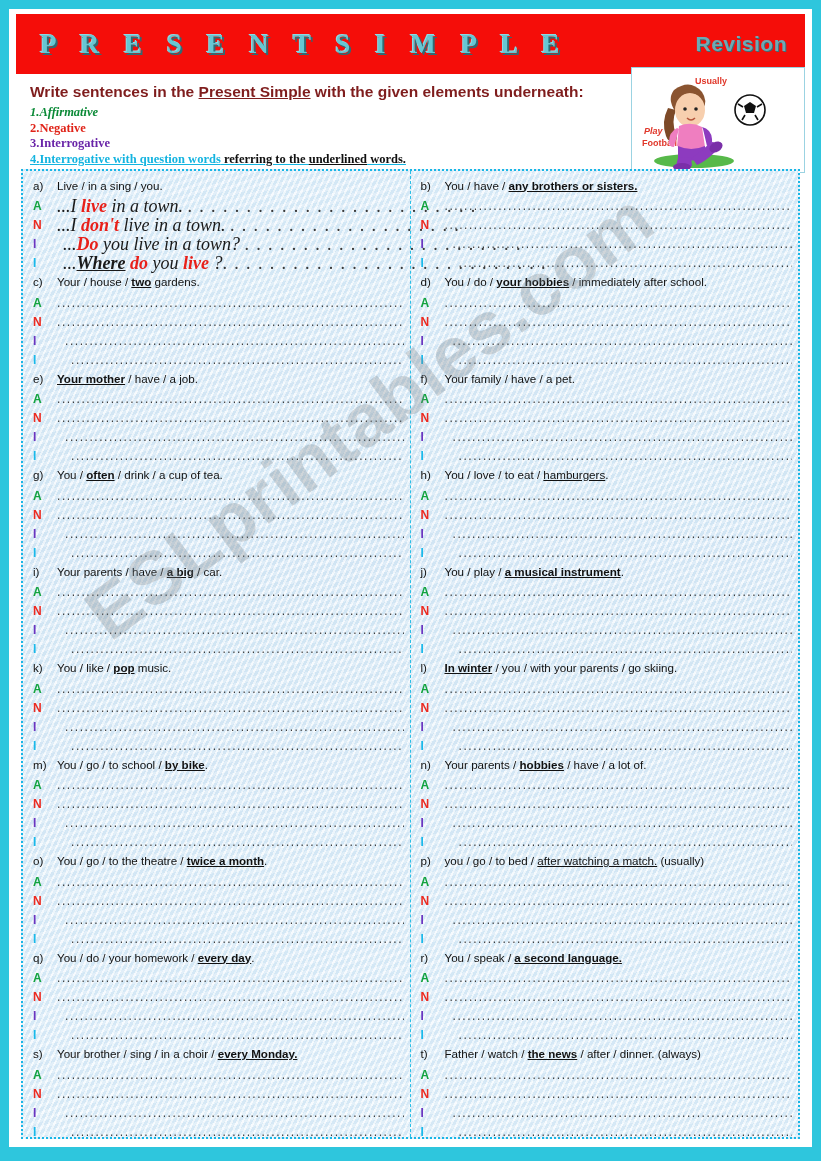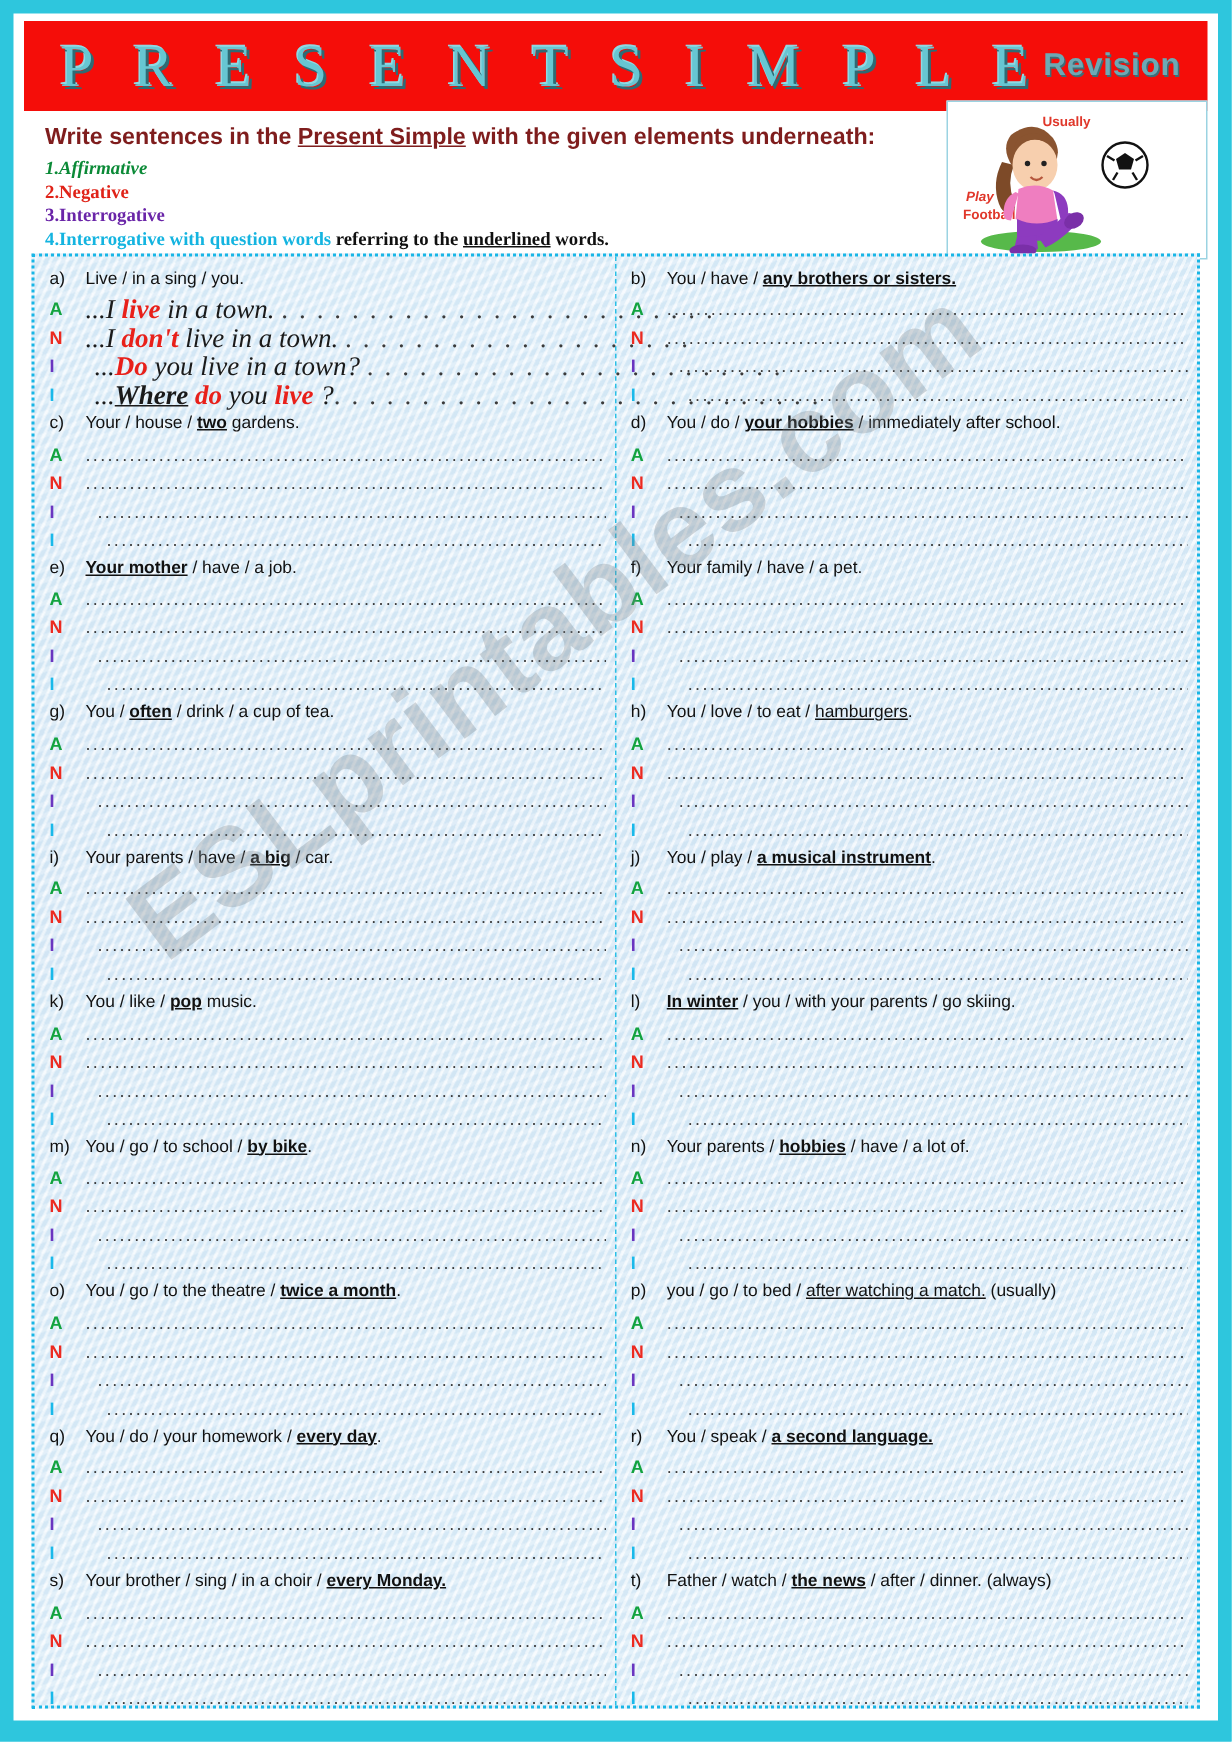--- a/index.html
+++ b/index.html
@@ -35,22 +35,22 @@
     left: 7px; top: 5px;
     width: 789px; height: 60px;
     background: #f50d09;
     display: flex;
     align-items: center;
     justify-content: flex-start;
     overflow: hidden;
   }
   .banner-title {
     font-family: "Liberation Serif", serif;
-    font-size: 40px;
-    font-weight: normal;
+    font-size: 27px;
+    font-weight: bold;
     letter-spacing: 9px;
     color: #67c6d2;
     text-shadow: 2px 2px 0 #2f6b74, -1px -1px 0 #8fd9e3;
     padding-left: 24px;
     white-space: nowrap;
     line-height: 1;
   }
   .banner-sub {
     position: absolute;
     right: 18px; top: 50%;
@@ -83,21 +83,21 @@
     position: absolute;
     left: 14px; top: 29px;
     font-family: "Liberation Serif", serif;
     font-size: 12.5px;
     font-weight: bold;
     line-height: 15.6px;
   }
   .lg1 { color: #0b8a37; font-style: italic; }
   .lg2 { color: #e02318; }
   .lg3 { color: #6a25a8; }
-  .lg4 { color: #14b4e0; }
+  .lg4 { color: #14b4e0; text-decoration: underline; }
   .lg4 .plain { color: #101010; font-weight: bold; }
   .lg4 u { text-decoration: underline; }
 
   
   .yellowbox {
     position: absolute;
     left: 137px; top: 101px;
     width: 553px; height: 30px;
     background: #fcf803;
     border-radius: 5px;

